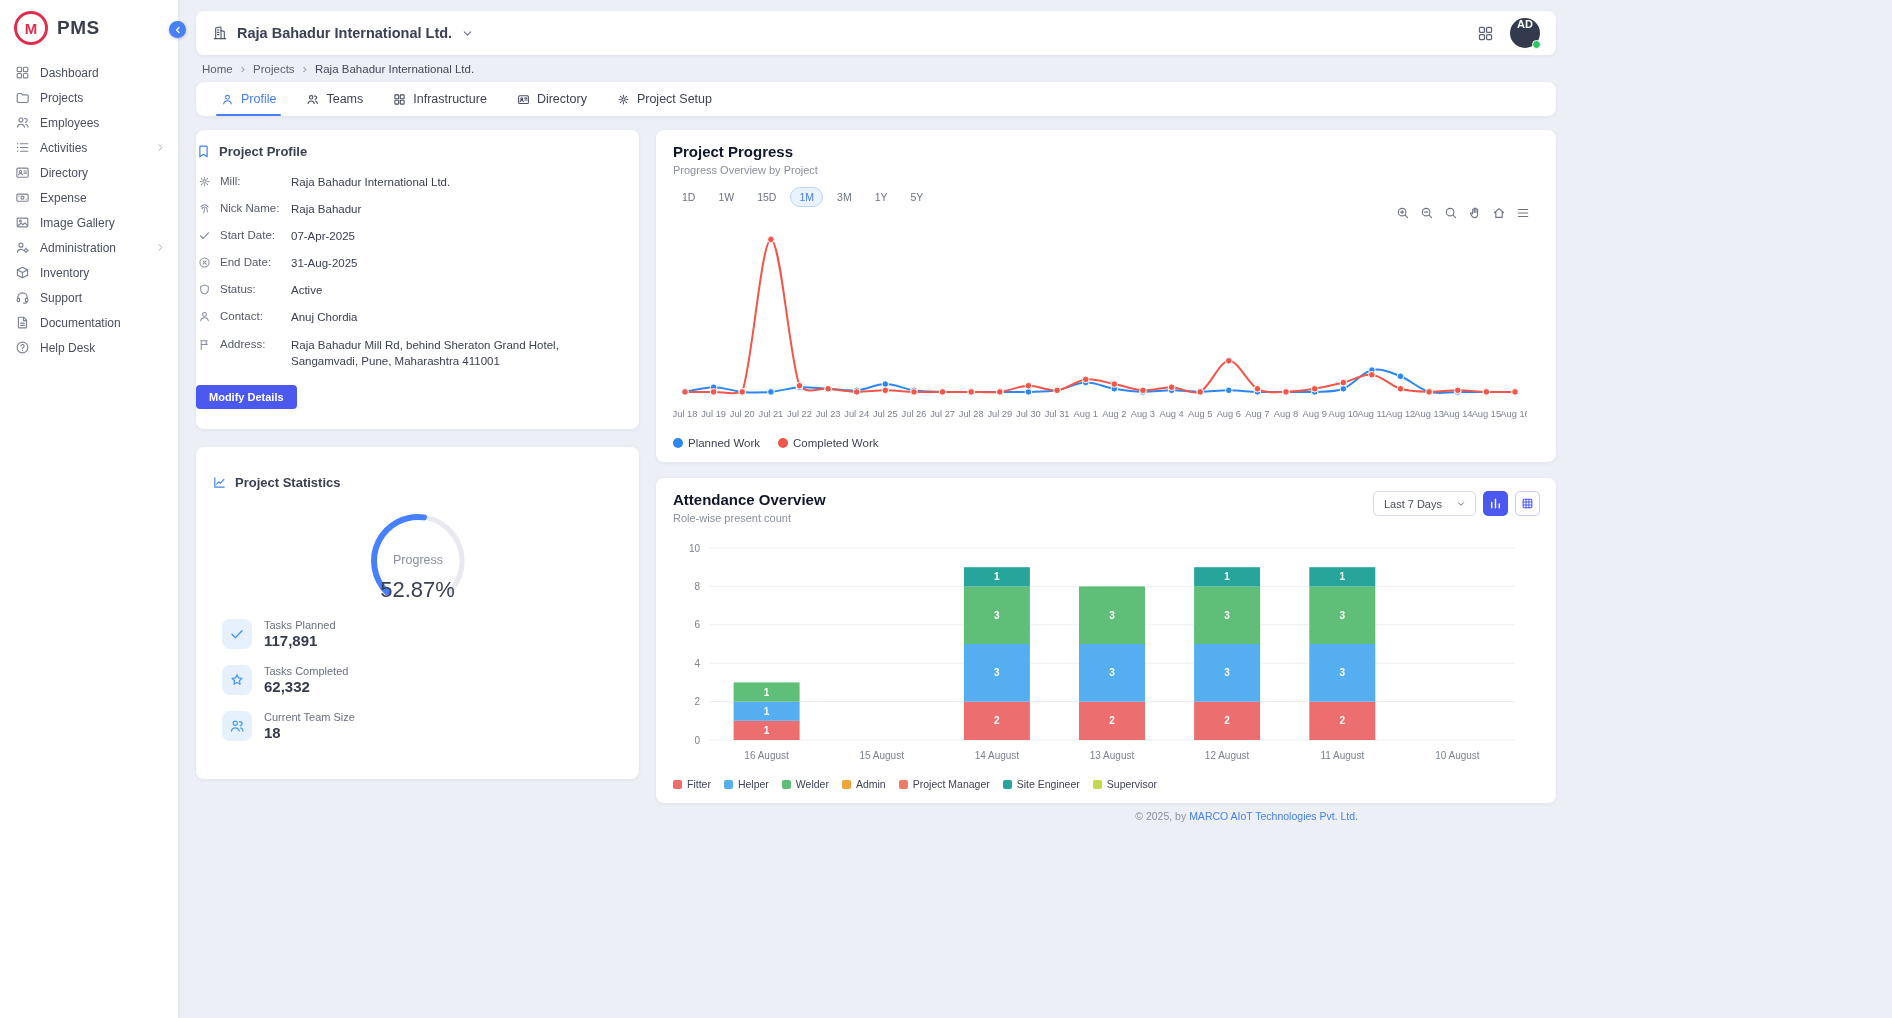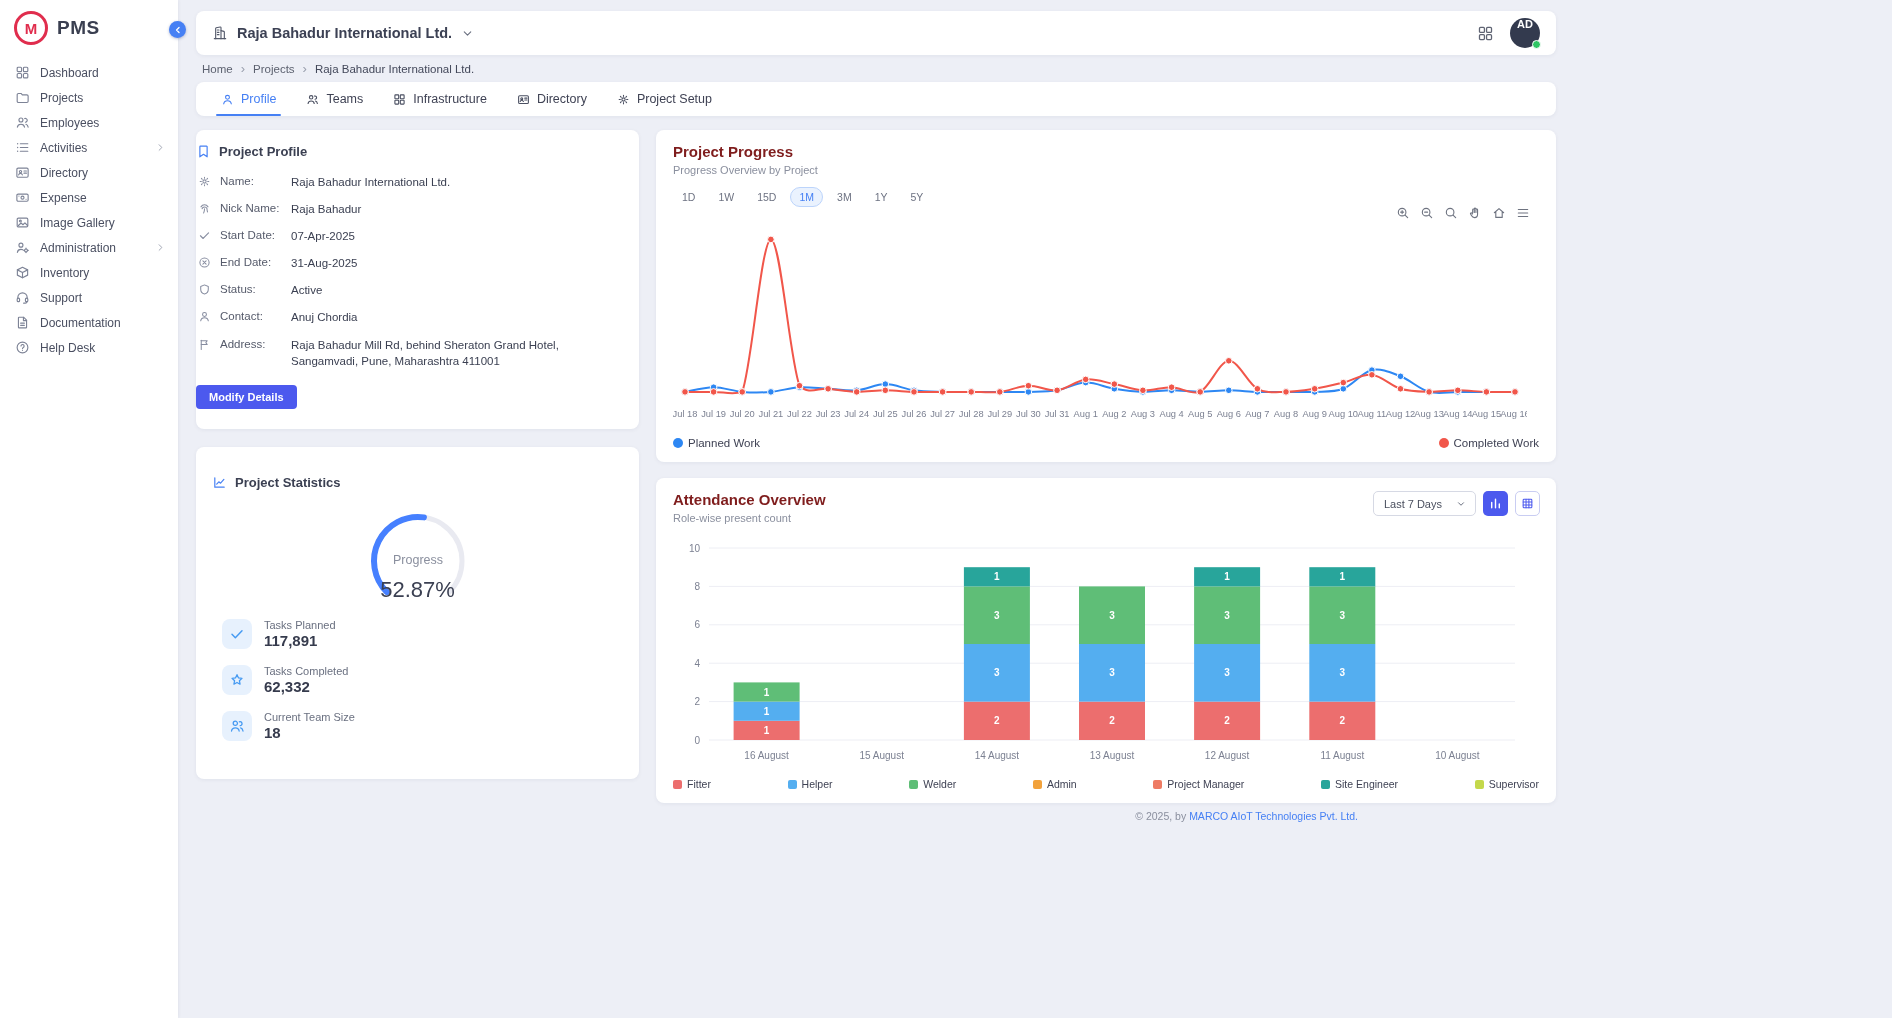--- a/index.html
+++ b/index.html
@@ -62,29 +62,29 @@
 .stats-card{padding:28px 16px;min-height:332px}
 .gauge-wrap{display:flex;flex-direction:column;align-items:center;margin-top:8px}
 .gauge-value{font-size:22px;color:#3b4052;margin-top:-30px;text-align:center}
 .stat-row{display:flex;align-items:center;gap:12px;margin:16px 0 0 10px}
 .stat-ic{width:30px;height:30px;border-radius:8px;background:#e7f1fd;color:#459af2;display:flex;align-items:center;justify-content:center;flex:none}
 .stat-ic svg{width:16px;height:16px}
 .stat-label{font-size:11px;color:#6a7080}
 .stat-value{font-size:15px;font-weight:700;color:#363b4d;margin-top:1px}
 
 .progress-card{padding:13px 17px;position:relative}
-.pc-title{font-size:15px;font-weight:700;color:#7f1d1d}
+.pc-title{font-size:15px;font-weight:700;color:#0f172a}
 .pc-sub{font-size:11px;color:#8a8f9e;margin-top:4px}
 .ranges{display:flex;gap:5px;margin-top:11px}
 .range-btn{font-family:inherit;font-size:10.5px;color:#6d7282;background:transparent;border:1px solid transparent;padding:3px 8px;border-radius:12px;cursor:pointer}
 .range-btn.active{color:#4680f4;background:#eaf2fe;border-color:#bcd4fb}
 .chart-toolbar{position:absolute;right:26px;top:76px;display:flex;gap:10px;align-items:center}
 .chart-toolbar .ic{width:14px;height:14px;color:#6e7380;cursor:pointer}
 #lineChart{margin-top:4px}
-.legend{display:flex;justify-content:space-between;gap:18px;align-items:center;margin-top:2px;font-size:11.5px;color:#3f4254;flex-wrap:wrap}
+.legend{display:flex;justify-content:flex-start;gap:18px;align-items:center;margin-top:2px;font-size:11.5px;color:#3f4254;flex-wrap:wrap}
 .lg-item{display:inline-flex;align-items:center;gap:5px;cursor:pointer}
 .lg-dot{width:10px;height:10px;border-radius:50%;display:inline-block}
 .lg-sq{width:9px;height:9px;border-radius:2px;display:inline-block}
 .legend.small{gap:13px;font-size:10.5px;margin-top:4px}
 
 .attendance-card{padding:13px 17px;position:relative}
 .at-controls{position:absolute;right:16px;top:13px;display:flex;gap:7px;align-items:flex-start}
 .select{height:25px;border:1px solid #d6d9e4;border-radius:5px;background:#fff;display:flex;align-items:center;gap:14px;padding:0 9px 0 10px;font-size:11px;color:#4a4f5e;cursor:pointer}
 .select .ic{width:10px;height:10px;color:#6a7080}
 .tgl{width:25px;height:25px;border-radius:5px;display:flex;align-items:center;justify-content:center;cursor:pointer;border:1px solid transparent}
@@ -351,21 +351,21 @@
             </span>
           <span>Project Profile</span>
         </div>
         <div class="f-row">
           <span class="ic">
               <svg viewBox="0 0 24 24" fill="none" stroke="currentColor" stroke-width="1.9" stroke-linecap="round" stroke-linejoin="round">
                 <circle cx="12" cy="12" r="3"></circle>
                 <path d="M12 4v2.2M12 17.8V20M20 12h-2.2M6.2 12H4M17.7 6.3l-1.6 1.6M7.9 16.1l-1.6 1.6M17.7 17.7l-1.6-1.6M7.9 7.9 6.3 6.3"></path>
               </svg>
             </span>
-          <span class="f-label">Name:</span>
+          <span class="f-label">Mill:</span>
           <span class="f-value">Raja Bahadur International Ltd.</span>
         </div>
         <div class="f-row">
           <span class="ic">
               <svg viewBox="0 0 24 24" fill="none" stroke="currentColor" stroke-width="1.9" stroke-linecap="round" stroke-linejoin="round">
                 <path d="M5.5 9a7.5 7.5 0 0 1 13 0"></path>
                 <path d="M7.5 12.5a4.8 4.8 0 0 1 9-.5c.2 2.5.5 4.6 1.1 6.3"></path>
                 <path d="M12 12.5c0 3-.5 5.7-1.6 7.9"></path>
               </svg>
             </span>

